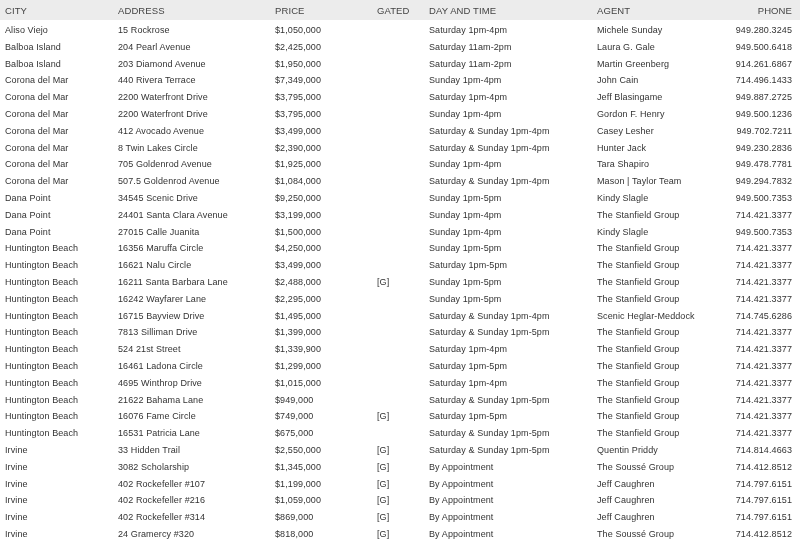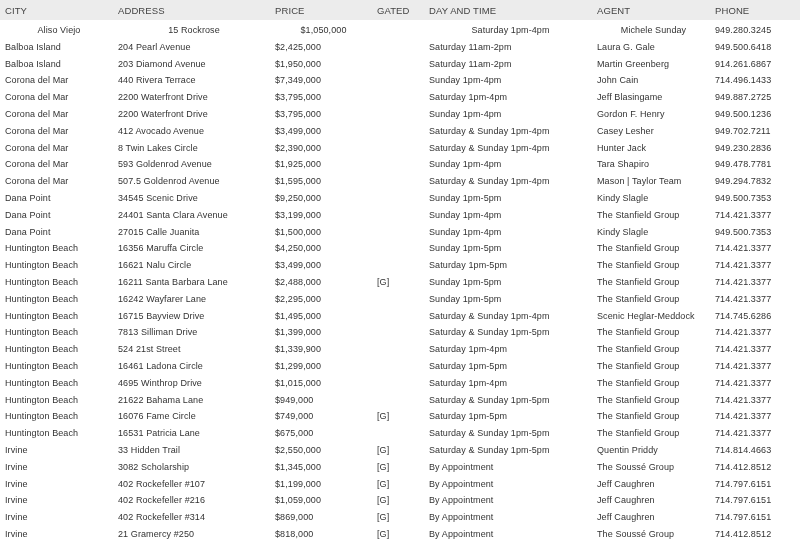--- a/index.html
+++ b/index.html
@@ -38,37 +38,36 @@
     table.listings td {
       padding: 0 0 0 5px;
       height: 16.8px;
       line-height: 16.8px;
       white-space: nowrap;
       overflow: hidden;
       vertical-align: middle;
     }
     table.listings th.phone,
     table.listings td.phone {
-      text-align: left;
+      text-align: right;
       padding-right: 8px;
     }
     col.c-city    { width: 113px; }
     col.c-address { width: 157px; }
     col.c-price   { width: 102px; }
     col.c-gated   { width: 52px; }
     col.c-day     { width: 168px; }
     col.c-agent   { width: 118px; }
     col.c-phone   { width: 90px; }
     td.gated {
       text-align: left;
       padding-left: 12px;
     }
     tbody tr:first-child td {
       padding-top: 2px;
-      text-align: center;
     }
   </style>
 </head>
 <body>
 
 <table class="listings">
   <colgroup>
     <col class="c-city">
     <col class="c-address">
     <col class="c-price">
@@ -164,32 +163,32 @@
     <td class="address">8 Twin Lakes Circle</td>
     <td class="price">$2,390,000</td>
     <td class="gated"></td>
     <td class="day">Saturday &amp; Sunday 1pm-4pm</td>
     <td class="agent">Hunter Jack</td>
     <td class="phone">949.230.2836</td>
   </tr>
 
   <tr>
     <td class="city">Corona del Mar</td>
-    <td class="address">593 Goldenrod Avenue</td>
+    <td class="address">705 Goldenrod Avenue</td>
     <td class="price">$1,925,000</td>
     <td class="gated"></td>
     <td class="day">Sunday 1pm-4pm</td>
     <td class="agent">Tara Shapiro</td>
     <td class="phone">949.478.7781</td>
   </tr>
 
   <tr>
     <td class="city">Corona del Mar</td>
     <td class="address">507.5 Goldenrod Avenue</td>
-    <td class="price">$1,595,000</td>
+    <td class="price">$1,084,000</td>
     <td class="gated"></td>
     <td class="day">Saturday &amp; Sunday 1pm-4pm</td>
     <td class="agent">Mason | Taylor Team</td>
     <td class="phone">949.294.7832</td>
   </tr>
 
   <tr>
     <td class="city">Dana Point</td>
     <td class="address">34545 Scenic Drive</td>
     <td class="price">$9,250,000</td>
@@ -384,21 +383,21 @@
     <td class="address">402 Rockefeller #314</td>
     <td class="price">$869,000</td>
     <td class="gated">[G]</td>
     <td class="day">By Appointment</td>
     <td class="agent">Jeff Caughren</td>
     <td class="phone">714.797.6151</td>
   </tr>
 
   <tr>
     <td class="city">Irvine</td>
-    <td class="address">21 Gramercy #250</td>
+    <td class="address">24 Gramercy #320</td>
     <td class="price">$818,000</td>
     <td class="gated">[G]</td>
     <td class="day">By Appointment</td>
     <td class="agent">The Soussé Group</td>
     <td class="phone">714.412.8512</td>
   </tr>
 </tbody>
 </table>
 
 </body></html>

